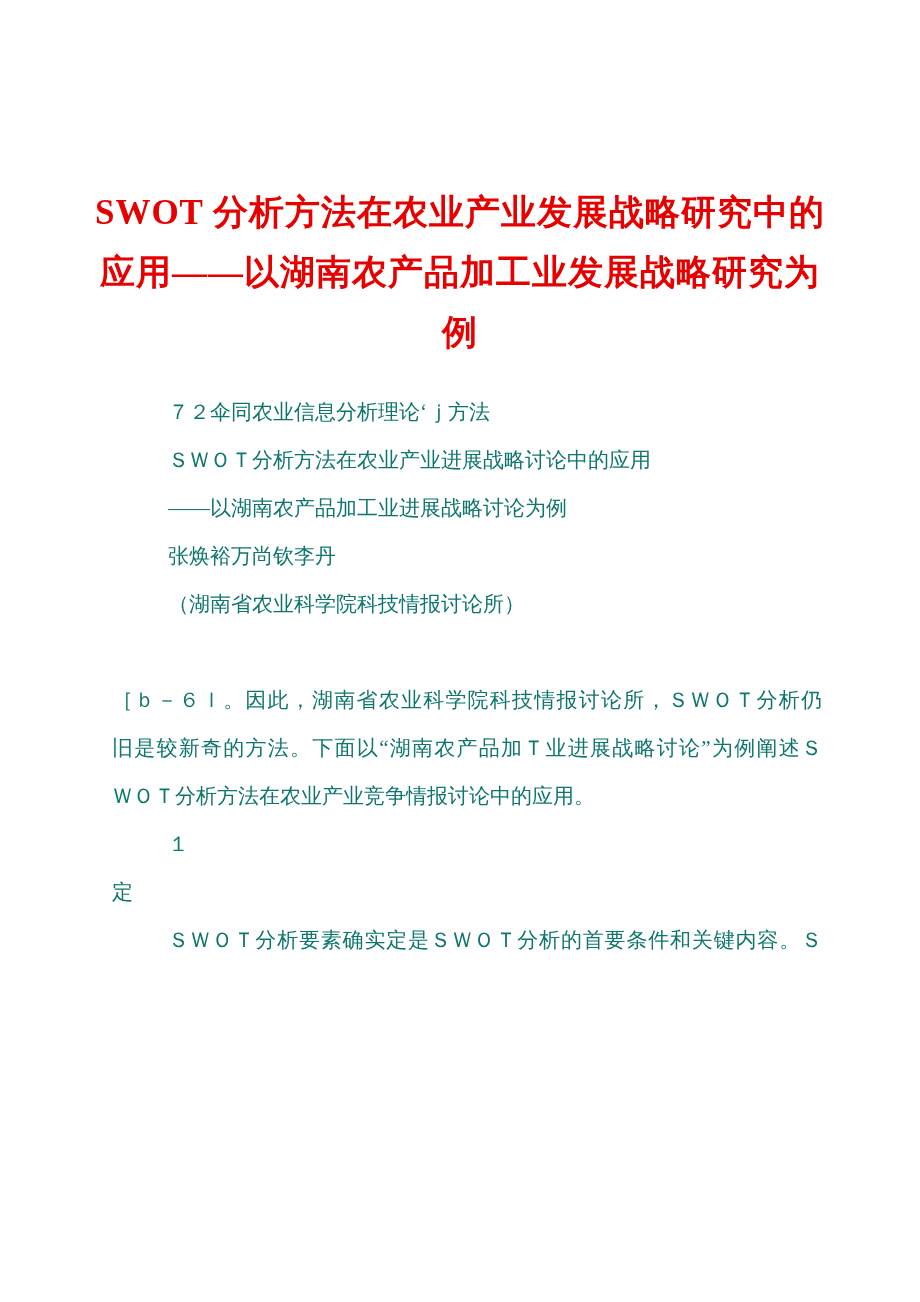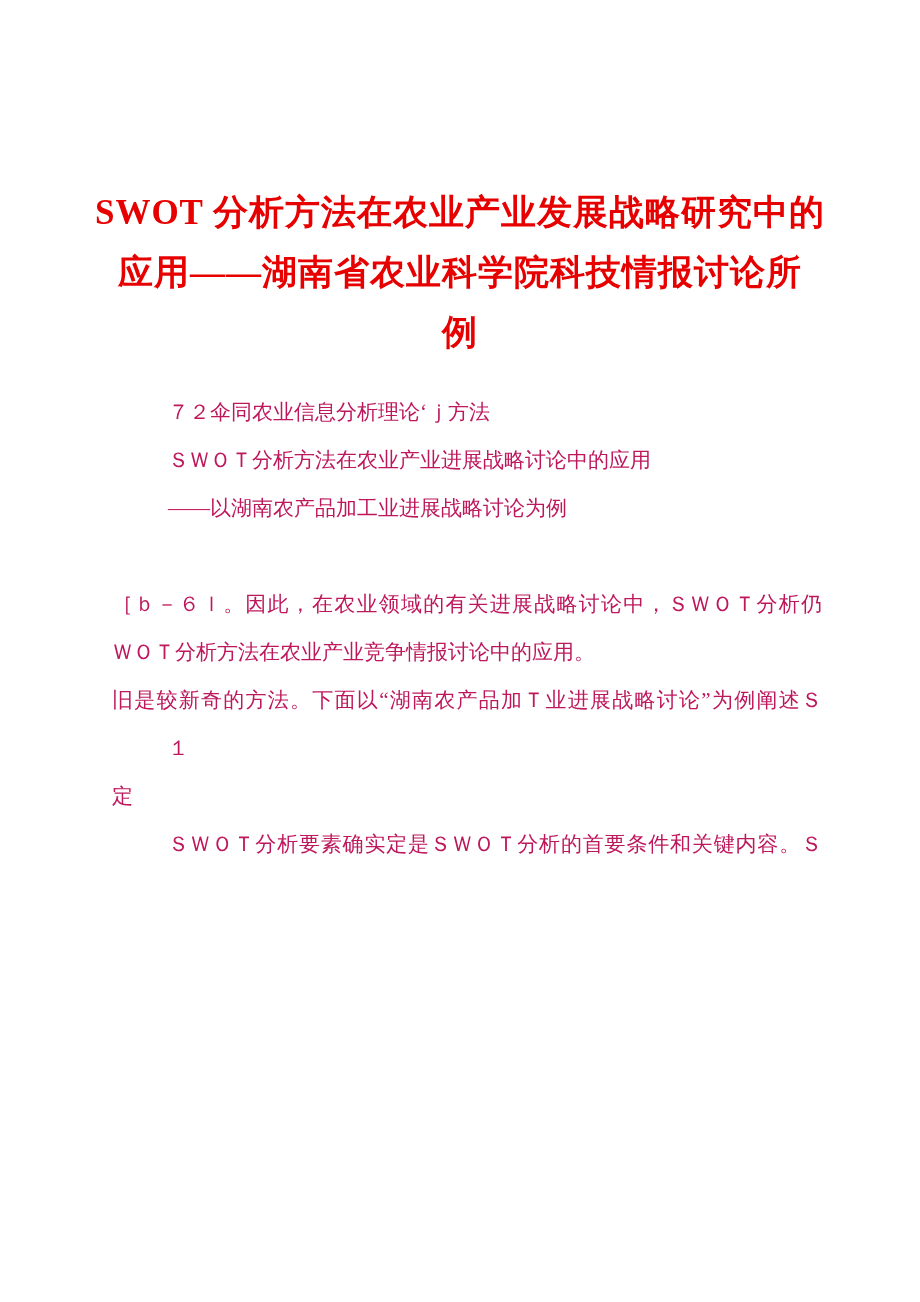--- a/index.html
+++ b/index.html
@@ -25,21 +25,21 @@
     font-weight: bold;
     font-size: 35px;
     line-height: 60px;
     letter-spacing: 1px;
     font-family: "Liberation Serif", serif;
   }
   .content {
     position: absolute;
     top: 388px; left: 112px;
     width: 710px;
-    color: #be185d;
+    color: #0f766e;
     font-size: 21px;
     line-height: 48px;
     font-family: "Liberation Serif", serif;
   }
   .ln {
     margin: 0;
     height: 48px;
     text-align: left;
   }
   .indent { text-indent: 56px; }
@@ -49,30 +49,32 @@
     text-align-last: justify;
   }
 </style>
 </head>
 <body>
 
 <div class="page">
 
   <h1 class="title">
     <div>SWOT 分析方法在农业产业发展战略研究中的</div>
-    <div>应用——湖南省农业科学院科技情报讨论所</div>
+    <div>应用——以湖南农产品加工业发展战略研究为</div>
     <div>例</div>
   </h1>
 
   <div class="content">
     <p class="ln indent">７２伞同农业信息分析理论‘ｊ方法</p>
     <p class="ln indent">ＳＷＯＴ分析方法在农业产业进展战略讨论中的应用</p>
     <p class="ln indent">——以湖南农产品加工业进展战略讨论为例</p>
+    <p class="ln indent">张焕裕万尚钦李丹</p>
+    <p class="ln indent">（湖南省农业科学院科技情报讨论所）</p>
     <p class="ln"></p>
-    <p class="ln full">［ｂ－６ｌ。因此，在农业领域的有关进展战略讨论中，ＳＷＯＴ分析仍</p>
+    <p class="ln full">［ｂ－６ｌ。因此，湖南省农业科学院科技情报讨论所，ＳＷＯＴ分析仍</p>
+    <p class="ln full">旧是较新奇的方法。下面以“湖南农产品加Ｔ业进展战略讨论”为例阐述Ｓ</p>
     <p class="ln">ＷＯＴ分析方法在农业产业竞争情报讨论中的应用。</p>
-    <p class="ln full">旧是较新奇的方法。下面以“湖南农产品加Ｔ业进展战略讨论”为例阐述Ｓ</p>
     <p class="ln indent">１</p>
     <p class="ln">定</p>
     <p class="ln indent full">ＳＷＯＴ分析要素确实定是ＳＷＯＴ分析的首要条件和关键内容。Ｓ</p>
   </div>
 
 </div>
 
 </body></html>

